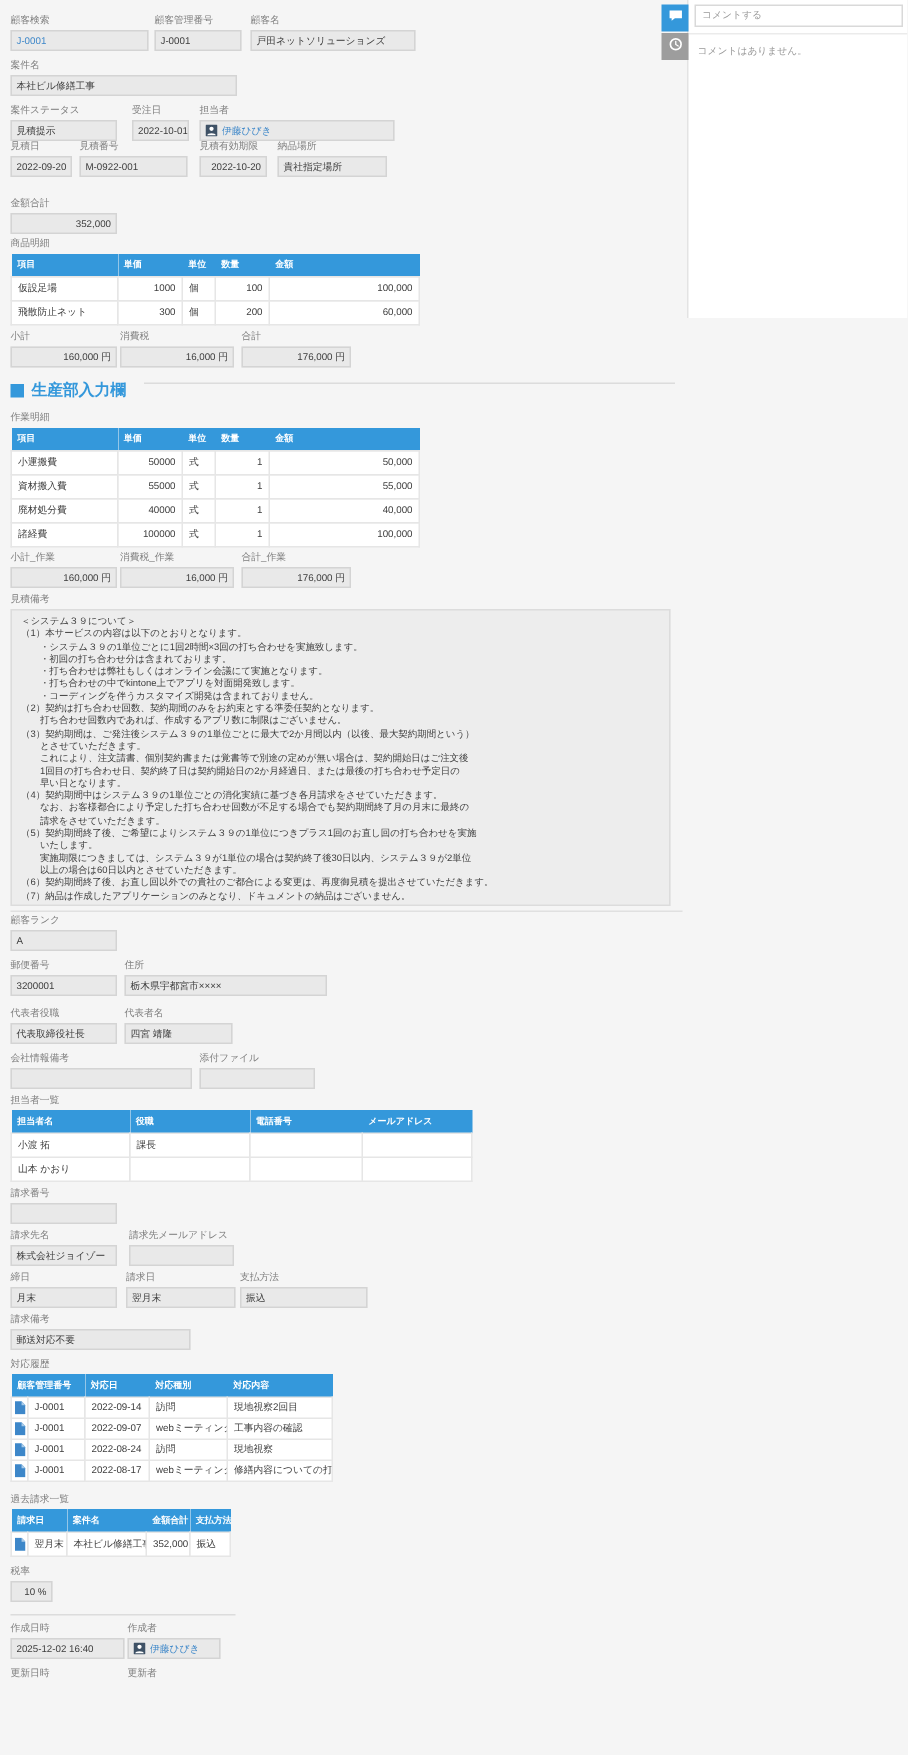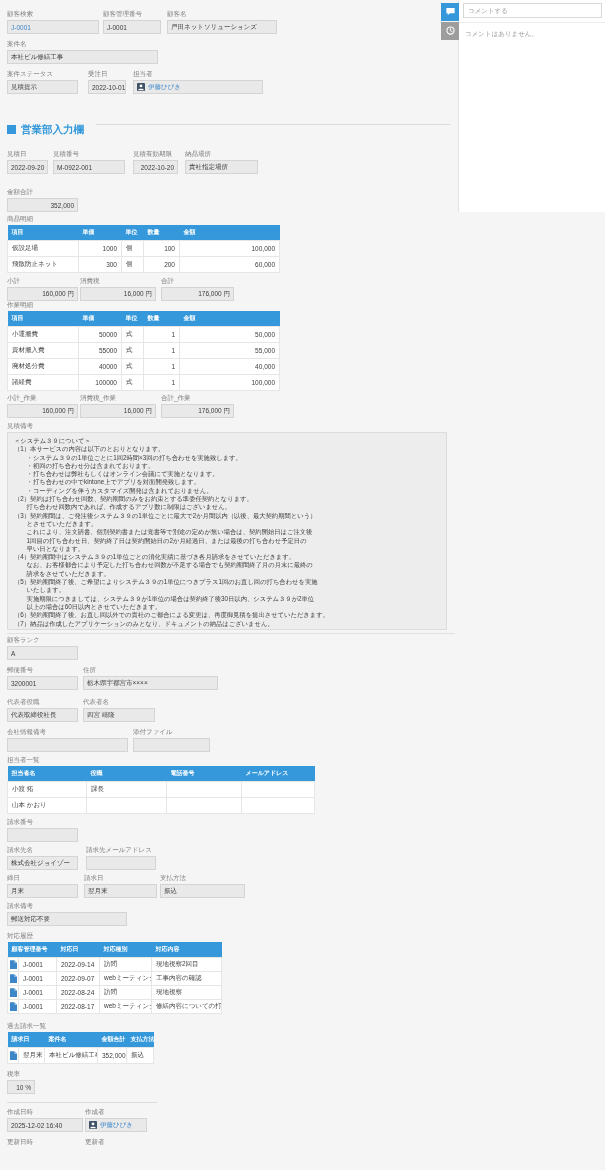--- a/index.html
+++ b/index.html
@@ -95,25 +95,20 @@
               <rect width="10" height="10" rx="1" fill="#3f5266"></rect>
               <circle cx="5" cy="3.6" r="1.8" fill="#fff"></circle>
               <path d="M1.4 9 C1.4 6.6 8.6 6.6 8.6 9 Z" fill="#fff"></path>
             </svg>
           </span>
         <span class="link">伊藤ひびき</span>
       </div>
     </div>
   </div>
 
-  <div class="section">
-    <span class="sq"></span>
-    <span class="section-title">営業部入力欄</span>
-    <span class="section-line"></span>
-  </div>
 
   <div class="row mb14">
     <div class="field" style="width:41px;margin-right:5px">
       <div class="flabel">見積日</div>
       <div class="box">2022-09-20</div>
     </div>
     <div class="field" style="width:72px;margin-right:8px">
       <div class="flabel">見積番号</div>
       <div class="box">M-0922-001</div>
     </div>
@@ -178,20 +173,25 @@
     <div class="field" style="width:76px;margin-right:5px">
       <div class="flabel">消費税</div>
       <div class="box right">16,000 円</div>
     </div>
     <div class="field" style="width:73px">
       <div class="flabel">合計</div>
       <div class="box right">176,000 円</div>
     </div>
   </div>
 
+  <div class="section second">
+    <span class="sq"></span>
+    <span class="section-title">生産部入力欄</span>
+    <span class="section-line"></span>
+  </div>
 
   <div class="flabel">作業明細</div>
   <table class="tbl mb3" style="width:272px">
     <colgroup>
         <col style="width:71px">
         <col style="width:43px">
         <col style="width:22px">
         <col style="width:36px">
         <col style="width:100px">
       </colgroup>

